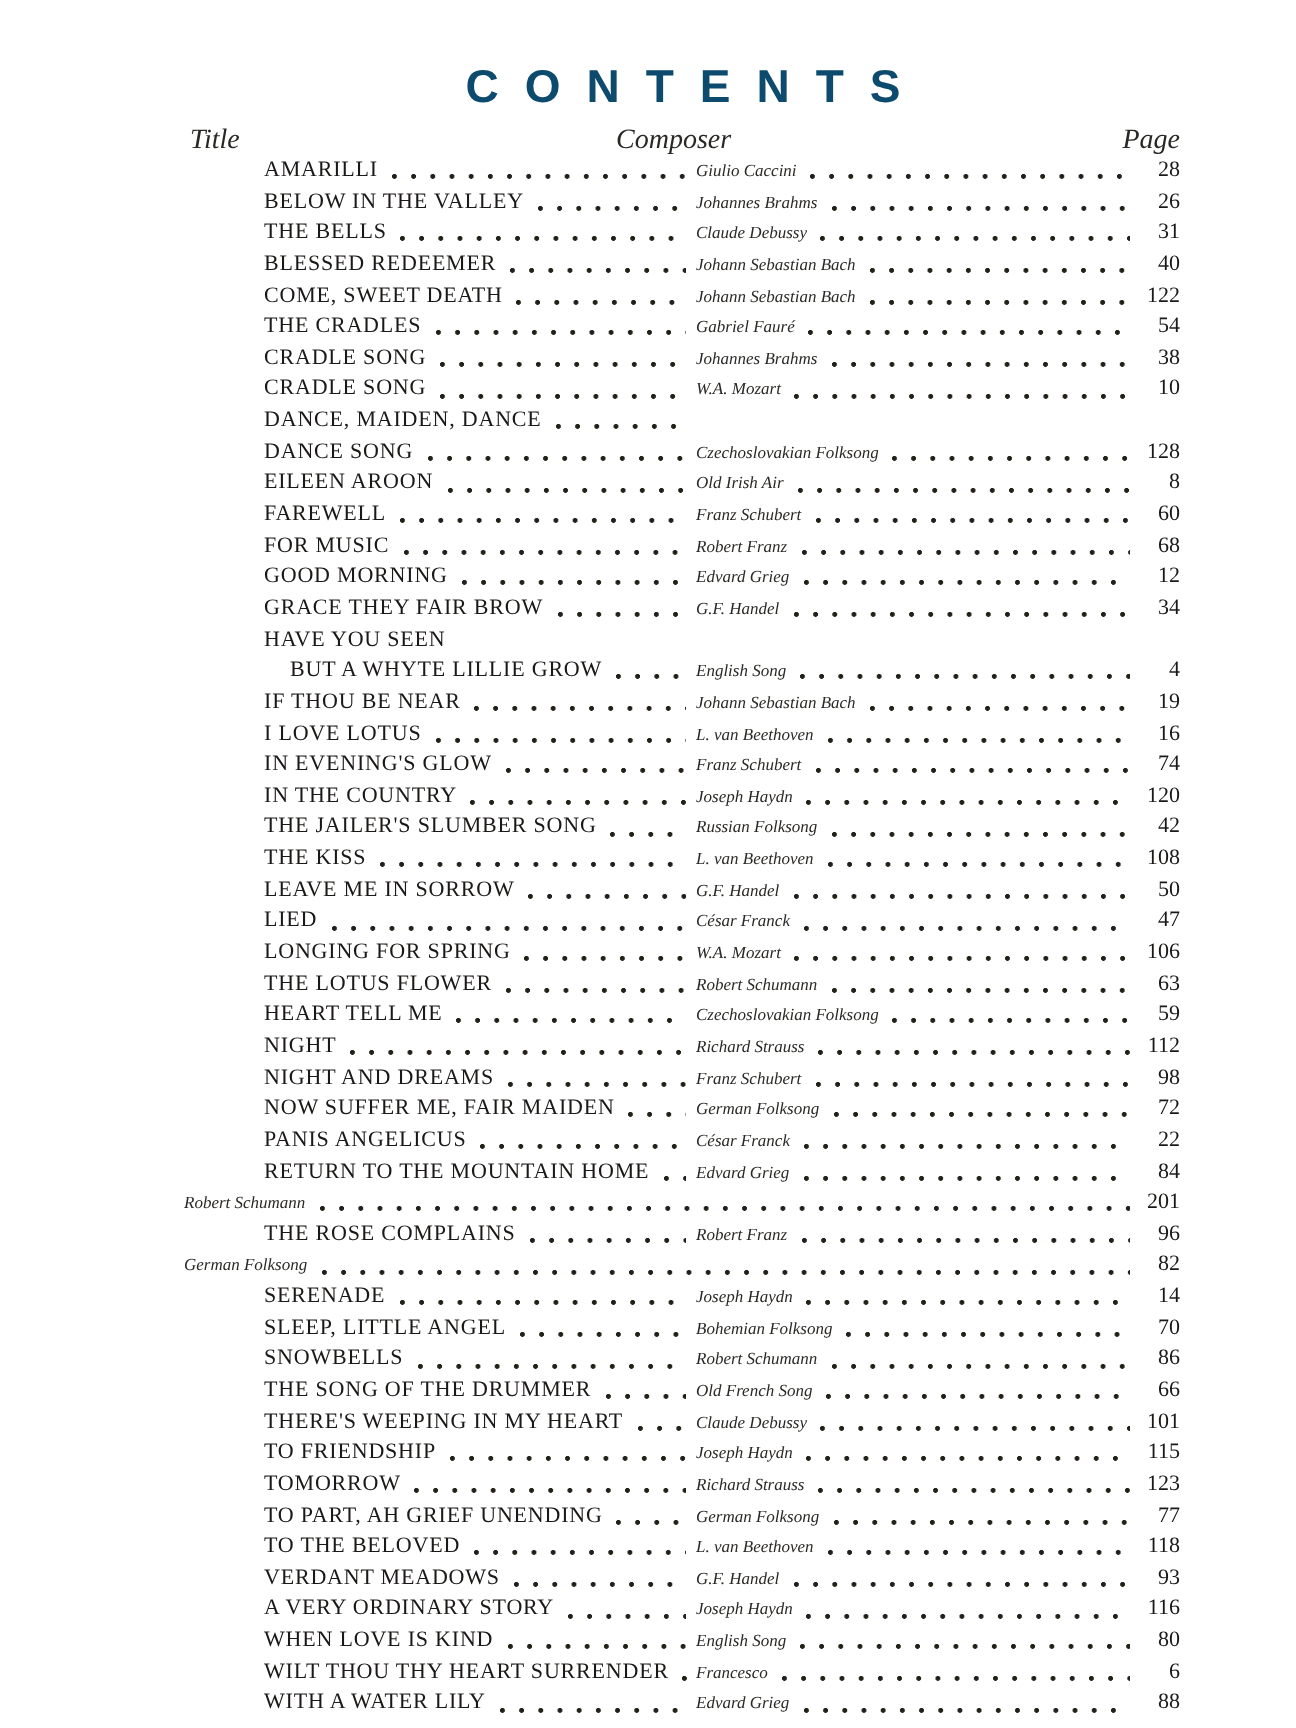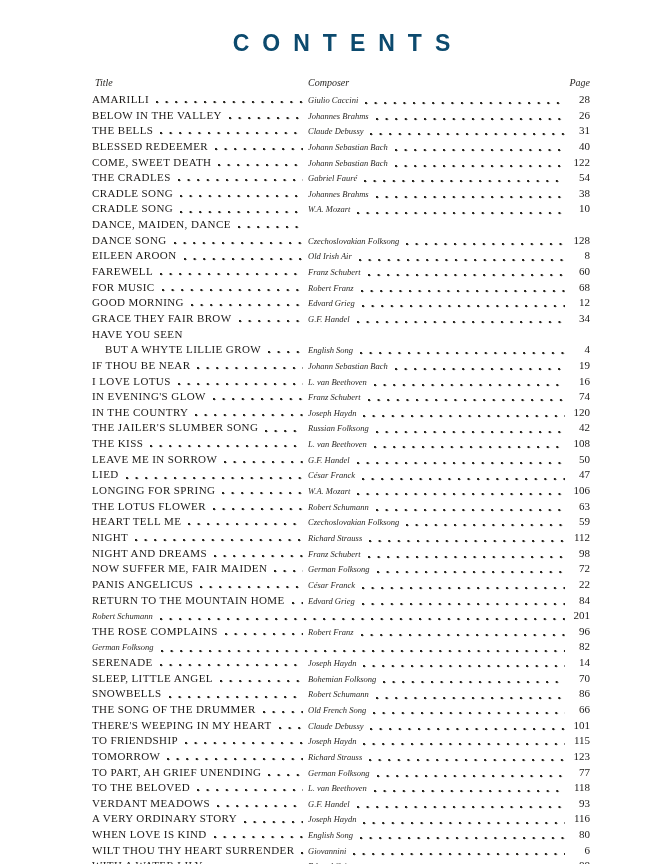--- a/index.html
+++ b/index.html
@@ -21,42 +21,43 @@
     text-align: center;
     font-family: "Liberation Sans", sans-serif;
     font-weight: bold;
     font-size: 23px;
     letter-spacing: 13px;
     color: #0c4a6e;
     white-space: nowrap;
   }
   .col-headers {
     position: relative;
-    margin-top: 20px;
+    margin-top: 6px;
     height: 12px;
     font-style: italic;
-    font-size: 10px;
+    font-size: 14px;
     color: #2a2825;
   }
   .col-headers .ch-title    { position: absolute; left: 3px; top: 0; }
   .col-headers .ch-composer { position: absolute; left: 216px; top: 0; }
   .col-headers .ch-page     { position: absolute; right: 0; top: 0; }
   .toc-list { margin-top: 3px; }
   .row {
     display: flex;
     align-items: baseline;
     height: 15.65px;
     line-height: 15.65px;
     white-space: nowrap;
   }
   .t-cell {
     flex: 0 0 216px;
     display: flex;
     align-items: flex-start;
     overflow: hidden;
+    margin-left: 40px;
   }
   .c-cell {
     flex: 1 1 auto;
     display: flex;
     align-items: baseline;
     overflow: hidden;
   }
   .title {
     font-size: 11px;
     letter-spacing: 0.4px;
@@ -656,21 +657,21 @@
       <span class="pagenum">80</span>
     </div>
   </div>
 
   <div class="row">
     <div class="t-cell">
       <span class="title">WILT THOU THY HEART SURRENDER</span>
       <span class="leader"></span>
     </div>
     <div class="c-cell">
-      <span class="composer">Giovannini</span>
+      <span class="composer">Francesco</span>
       <span class="leader"></span>
       <span class="pagenum">6</span>
     </div>
   </div>
 
   <div class="row">
     <div class="t-cell">
       <span class="title">WITH A WATER LILY</span>
       <span class="leader"></span>
     </div>

